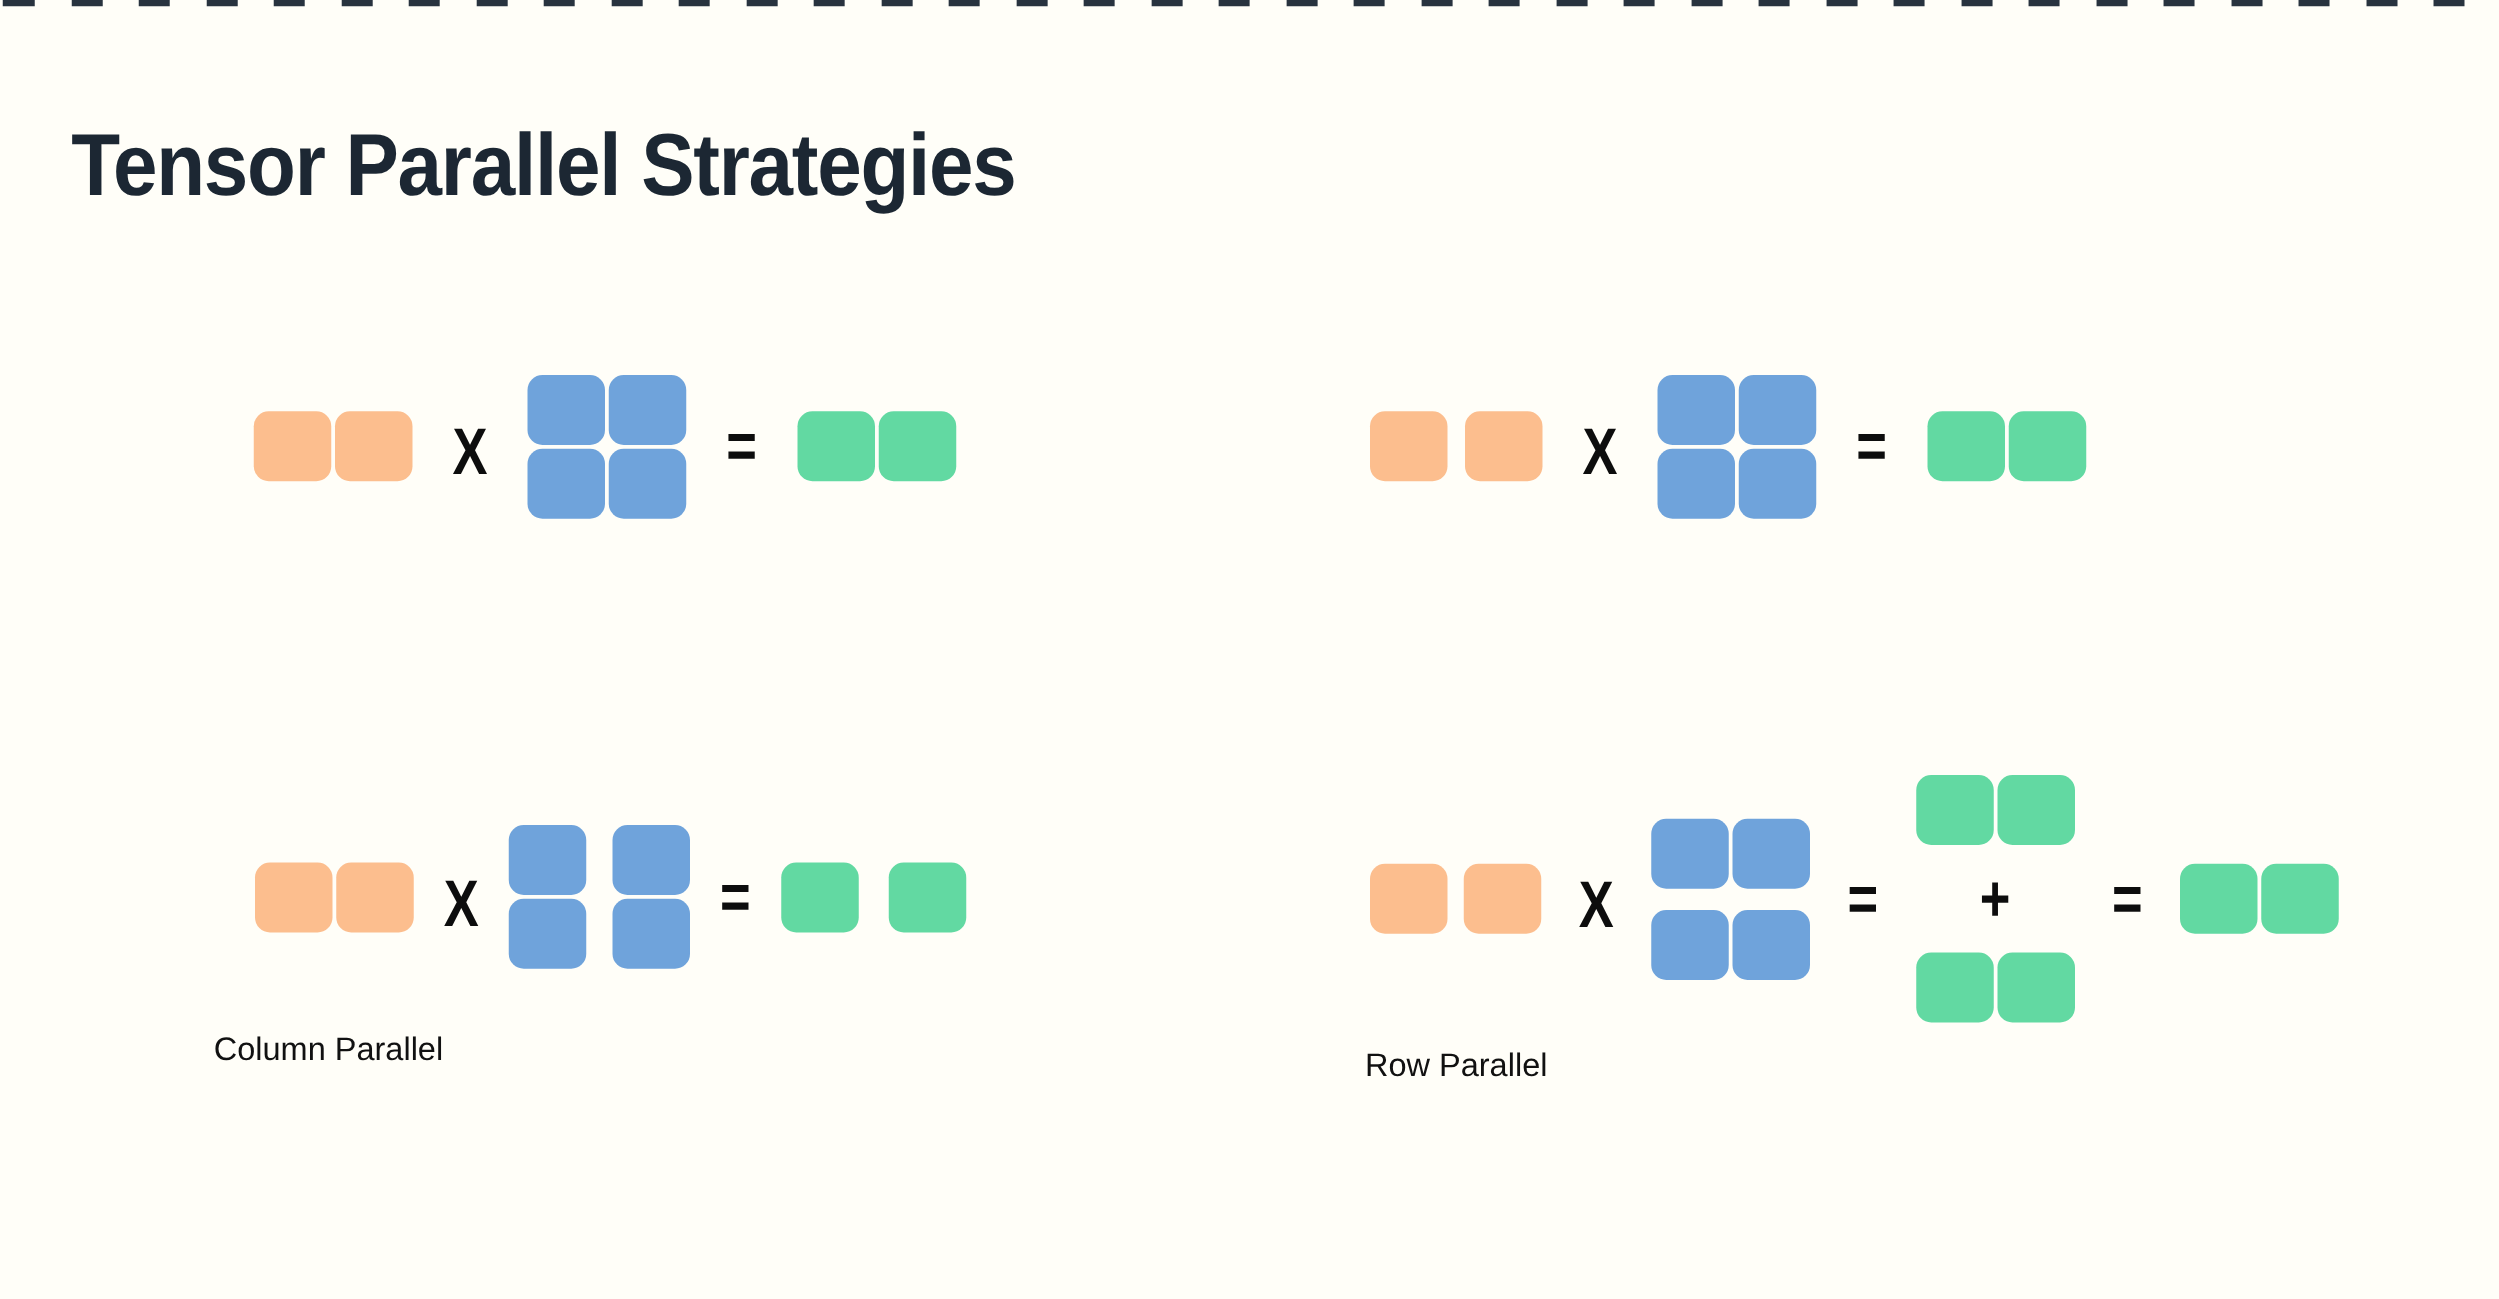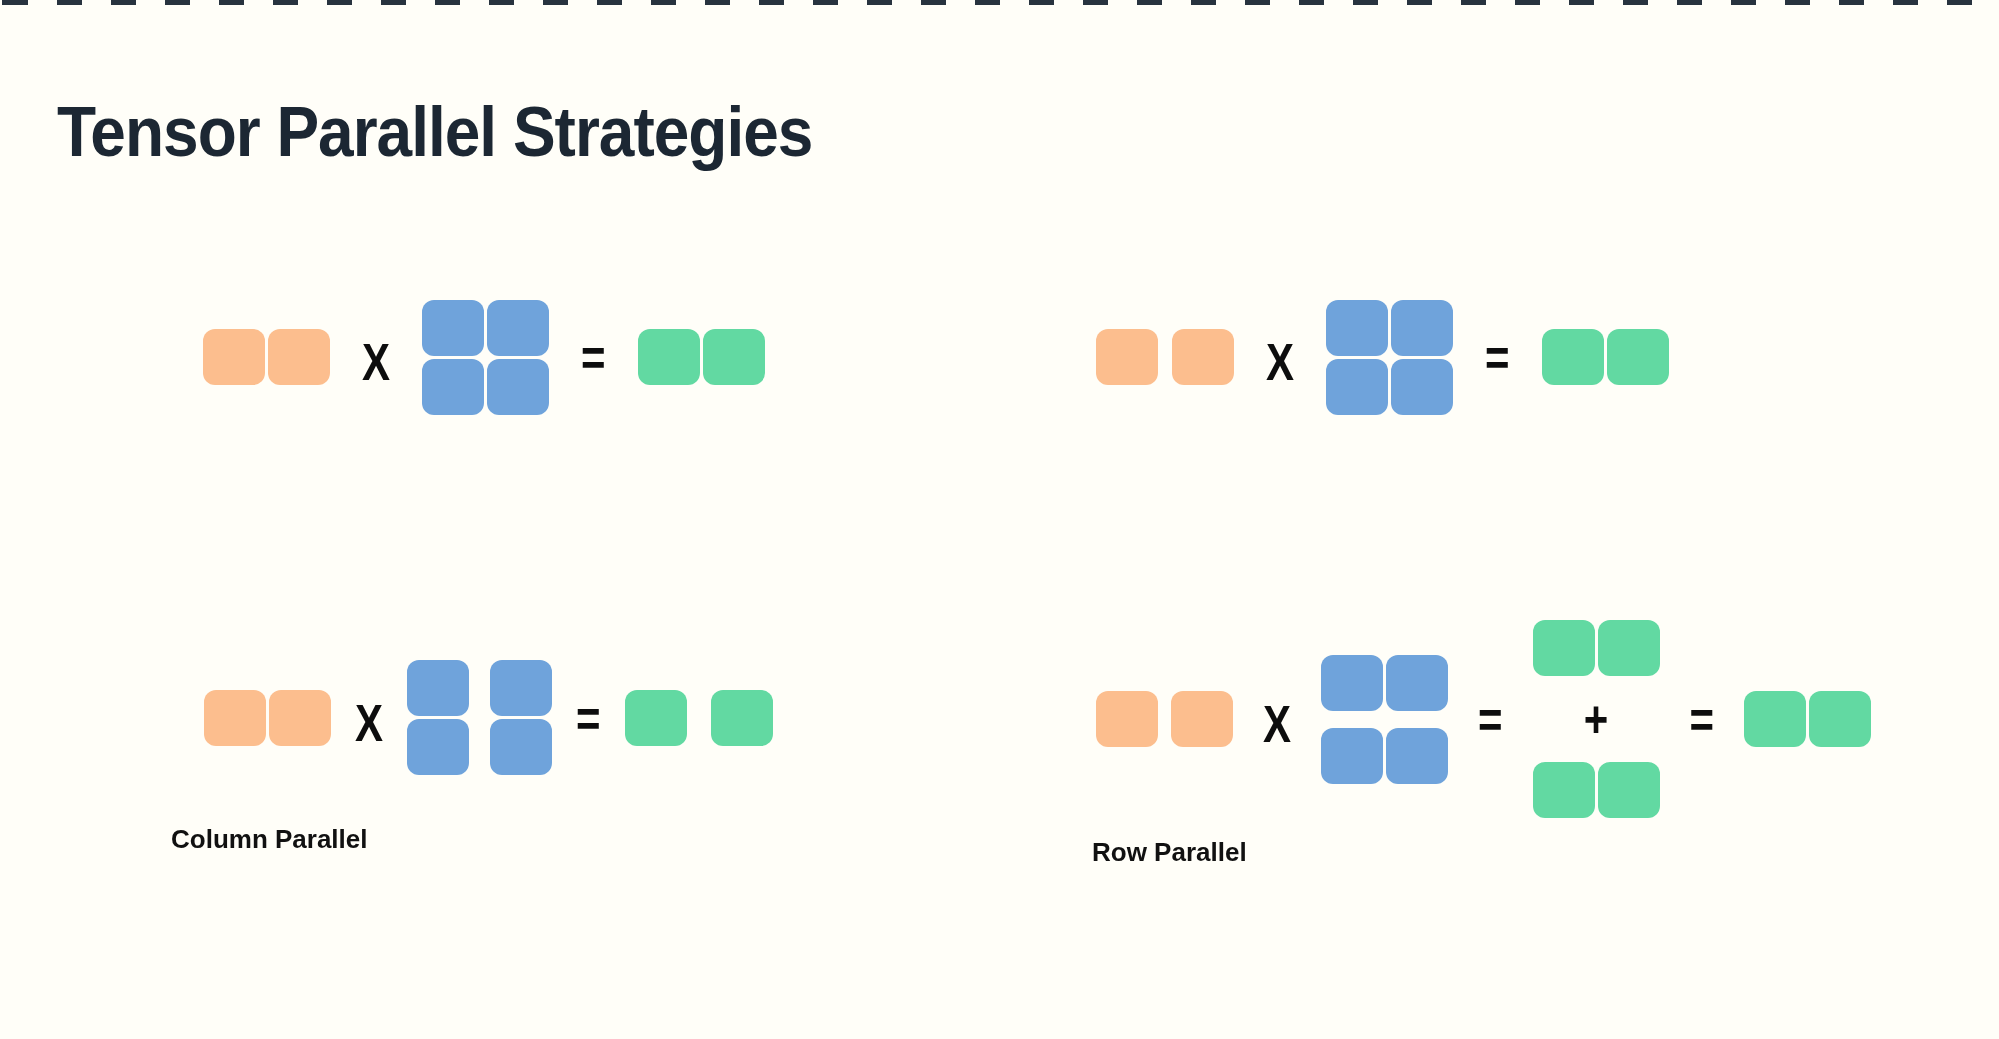--- a/index.html
+++ b/index.html
@@ -26,21 +26,21 @@
   }
   .matrix{display:grid;}
   .tile{width:62px;height:56px;border-radius:12px;}
   .op{
     font-weight:bold;color:#0D0D0D;font-size:42px;line-height:1;
     transform:scaleY(1.25);display:inline-block;
   }
   .op-x{transform:translateY(5px) scaleY(1.25);}
   .stack{display:flex;flex-direction:column;align-items:center;}
   .diagram-label{
-    position:absolute;font-size:26px;font-weight:bold;color:#111111;
+    position:absolute;font-size:26px;font-weight:normal;color:#111111;
     white-space:nowrap;
   }
   #label-column{left:171px;top:824px;}
   #label-row{left:1092px;top:837px;}
 </style>
 </head>
 <body>
 
 <div id="slide">
   <div id="top-strip"></div>

